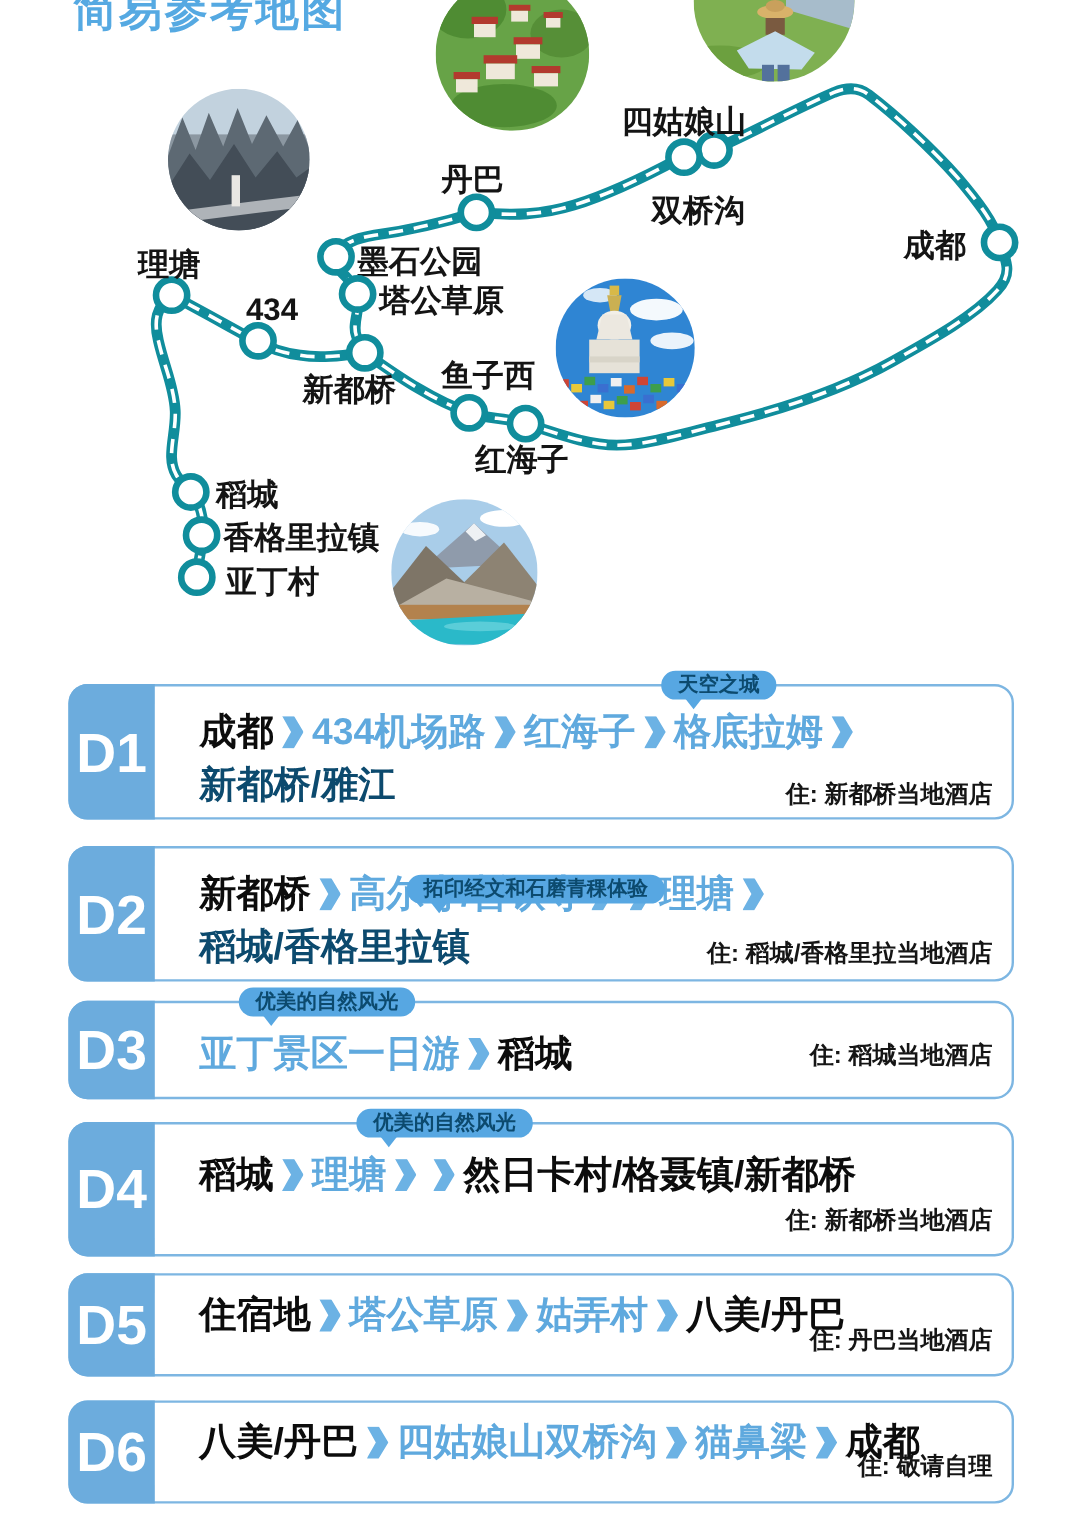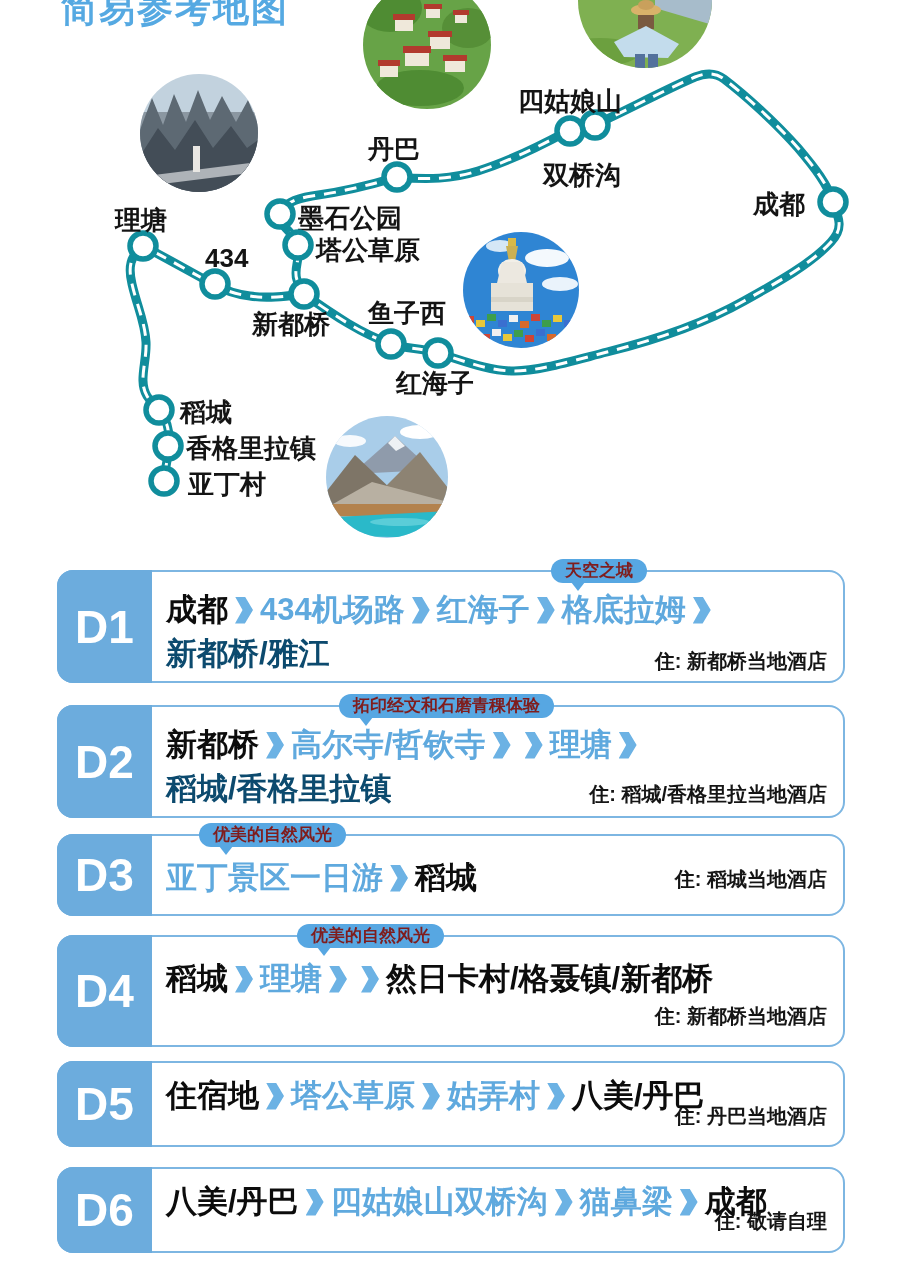--- a/index.html
+++ b/index.html
@@ -23,21 +23,21 @@
     position:absolute;left:57px;width:788px;box-sizing:border-box;
     background:#fff;border:2px solid #7db6e2;border-radius:16px;
   }
   .card1{top:570px;height:113px;}
   .card2{top:705px;height:113px;}
   .card3{top:834px;height:82px;}
   .card4{top:935px;height:112px;}
   .card5{top:1061px;height:86px;}
   .card6{top:1167px;height:86px;text-align:center;}
   .dlabel{
-    position:absolute;left:-2px;top:-2px;bottom:-2px;width:95px;
+    position:absolute;left:-2px;top:-2px;bottom:-2px;width:72px;
     background:#6cacdd;border-radius:16px 0 0 16px;
     color:#ffffff;font-size:46px;font-weight:800;
     display:flex;align-items:center;justify-content:center;
   }
   .content{margin-left:95px;padding:0 14px 0 12px;}
   .card1 .content{padding-top:16px;}
   .card2 .content{padding-top:16px;}
   .card3 .content{padding-top:20px;}
   .card4 .content{padding-top:20px;}
   .card5 .content{padding-top:11px;}
@@ -53,30 +53,30 @@
   .line2{font-size:31px;font-weight:600;color:#0c4a6e;line-height:44px;white-space:nowrap;}
   .hotel{position:absolute;right:16px;font-size:20px;font-weight:700;color:#151515;white-space:nowrap;}
   .card1 .hotel{bottom:6px;}
   .card2 .hotel{bottom:8px;}
   .card3 .hotel{bottom:21px;}
   .card4 .hotel{bottom:15px;}
   .card5 .hotel{bottom:15px;margin-left:20px;}
   .card6 .hotel{bottom:16px;}
   .badge{
     position:absolute;top:-13px;height:24px;line-height:24px;padding:0 14px;
-    background:#57a7e2;border-radius:13px;color:#7f1d1d;
+    background:#57a7e2;border-radius:13px;color:#0c4a6e;
     font-size:17px;font-weight:600;white-space:nowrap;z-index:3;
   }
   .badge::after{
     content:"";position:absolute;left:20px;top:23px;width:0;height:0;
     border-left:7px solid transparent;border-right:7px solid transparent;
     border-top:9px solid #57a7e2;
   }
   .card1 .badge{left:492px;}
-  .card2 .badge{left:280px;}
+  .card2 .badge{left:280px;margin-top:35px;}
   .card3 .badge{left:140px;}
   .card4 .badge{left:238px;}
 </style>
 </head>
 <body>
 
 <div class="map-title">简易参考地图</div>
 
 <svg id="map-svg" width="900" height="562" viewBox="0 0 900 562">
   <defs>

